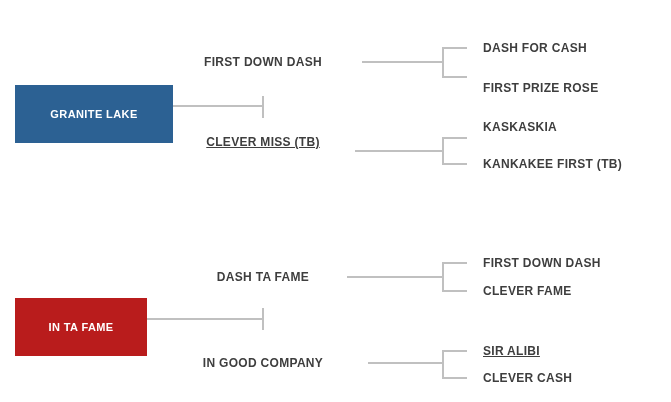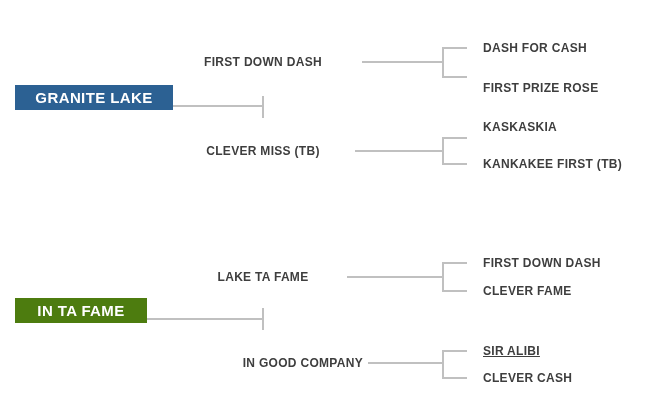--- a/index.html
+++ b/index.html
@@ -10,23 +10,23 @@
     height: 402px;
     background: #ffffff;
     font-family: "Liberation Sans", "DejaVu Sans", sans-serif;
     overflow: hidden;
   }
   .root-box {
     position: absolute;
     display: flex;
     align-items: center;
     justify-content: center;
-    height: 25px;
+    height: 58px;
     color: #ffffff;
-    font-size: 15px;
+    font-size: 11px;
     font-weight: 700;
     letter-spacing: 0.4px;
     cursor: pointer;
   }
   .name {
     position: absolute;
     font-size: 12px;
     font-weight: 700;
     color: #3e3e3e;
     letter-spacing: 0.3px;
@@ -61,45 +61,45 @@
     <div class="vline" style="left:262px; top:96px; height:22px;"></div>
 
     <div class="name parent-name" style="top:54px;">FIRST DOWN DASH</div>
     <div class="hline" style="left:362px; top:61px; width:81px;"></div>
     <div class="vline" style="left:442px; top:47px; height:31px;"></div>
     <div class="hline" style="left:442px; top:47px; width:25px;"></div>
     <div class="hline" style="left:442px; top:76px; width:25px;"></div>
     <div class="name grand-name" style="top:40px;">DASH FOR CASH</div>
     <div class="name grand-name" style="top:52px;margin-top:28px;">FIRST PRIZE ROSE</div>
 
-    <div class="name parent-name" style="top:143px;">CLEVER MISS (TB)</div>
+    <div class="name parent-name" style="top:134px;text-decoration:underline;">CLEVER MISS (TB)</div>
     <div class="hline" style="left:355px; top:150px; width:88px;"></div>
     <div class="vline" style="left:442px; top:137px; height:28px;"></div>
     <div class="hline" style="left:442px; top:137px; width:25px;"></div>
     <div class="hline" style="left:442px; top:163px; width:25px;"></div>
     <div class="name grand-name" style="top:119px;">KASKASKIA</div>
     <div class="name grand-name" style="top:156px;">KANKAKEE FIRST (TB)</div>
   </div>
 
   <div>
 
-    <div class="root-box" style="left: 15px; top: 298px; width: 132px; background-color: #4d7c0f;">IN TA FAME</div>
+    <div class="root-box" style="left: 15px; top: 298px; width: 132px; background-color: #b91c1c;">IN TA FAME</div>
 
     <div class="hline" style="left:147px; top:318px; width:116px;"></div>
     <div class="vline" style="left:262px; top:308px; height:22px;"></div>
 
-    <div class="name parent-name" style="top:269px;">LAKE TA FAME</div>
+    <div class="name parent-name" style="top:269px;">DASH TA FAME</div>
     <div class="hline" style="left:347px; top:276px; width:96px;"></div>
     <div class="vline" style="left:442px; top:262px; height:30px;"></div>
     <div class="hline" style="left:442px; top:262px; width:25px;"></div>
     <div class="hline" style="left:442px; top:290px; width:25px;"></div>
     <div class="name grand-name" style="top:255px;">FIRST DOWN DASH</div>
     <div class="name grand-name" style="top:283px;">CLEVER FAME</div>
 
-    <div class="name parent-name" style="top:355px;text-align:right;">IN GOOD COMPANY</div>
+    <div class="name parent-name" style="top:355px;">IN GOOD COMPANY</div>
     <div class="hline" style="left:368px; top:362px; width:75px;"></div>
     <div class="vline" style="left:442px; top:350px; height:29px;"></div>
     <div class="hline" style="left:442px; top:350px; width:25px;"></div>
     <div class="hline" style="left:442px; top:377px; width:25px;"></div>
     <div class="name grand-name" style="top:343px;text-decoration:underline;">SIR ALIBI</div>
     <div class="name grand-name" style="top:370px;">CLEVER CASH</div>
   </div>
 
 </div>
 

